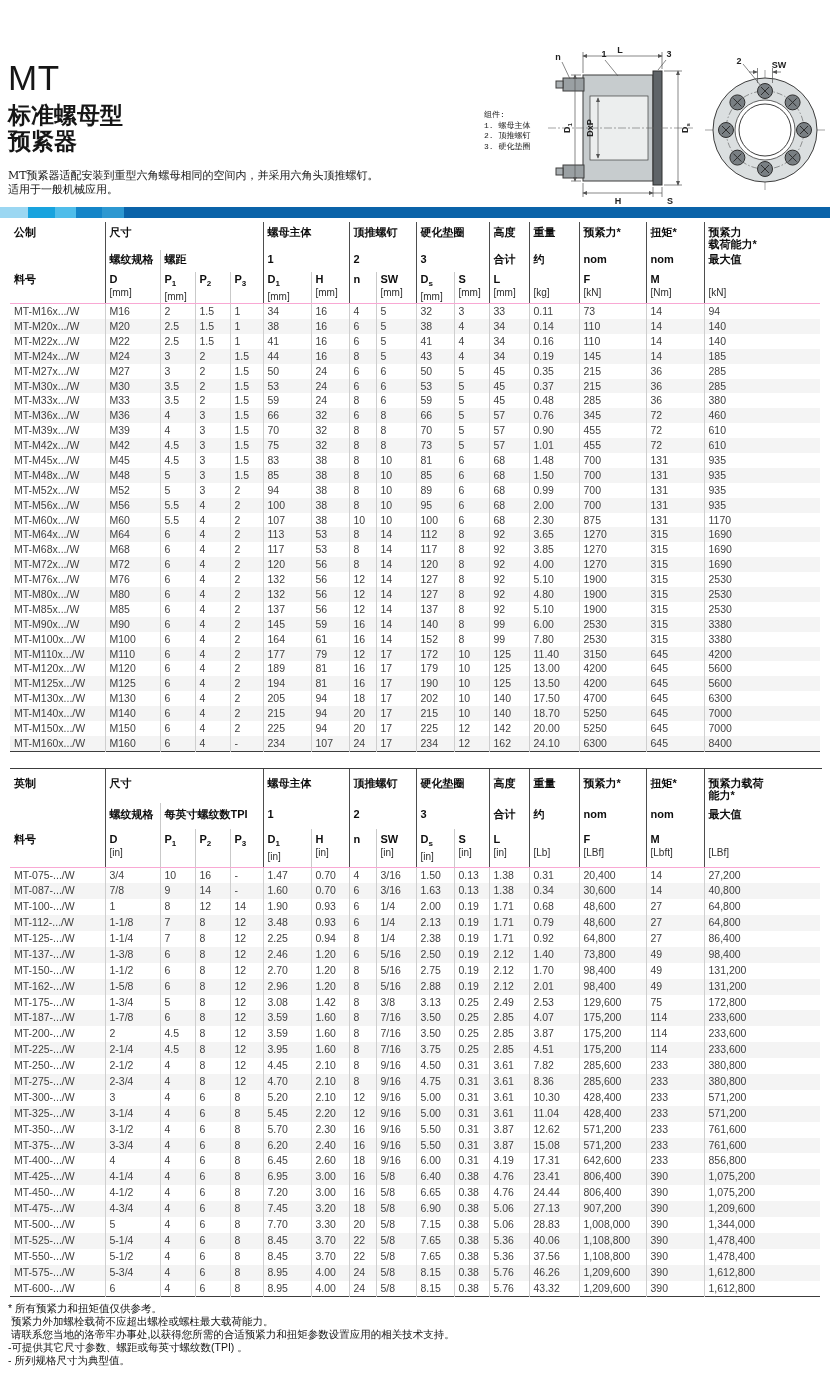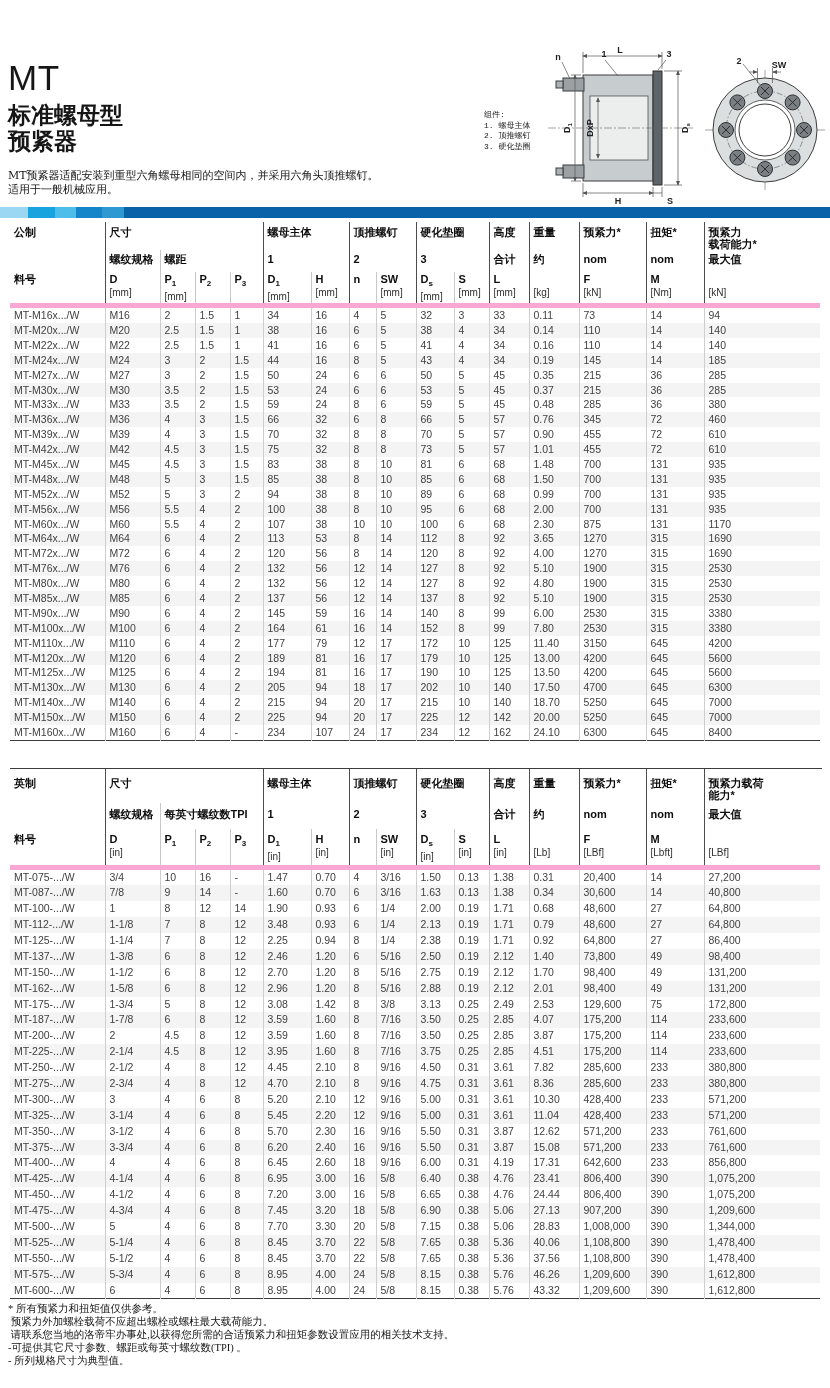--- a/index.html
+++ b/index.html
@@ -18,36 +18,36 @@
   .bluebar{position:absolute;left:0;top:207px;width:830px;height:11px}
 
   .tablebox{position:absolute;left:10px;width:812px}
   #metric-table{top:222px}
   #imperial-table{top:768px;border-top:1px solid #3c3c3c}
   .tbl{border-collapse:collapse;table-layout:fixed;width:810px;border-bottom:1px solid #3c3c3c}
   .tbl th,.tbl td{padding:0 0 0 4px;text-align:left;font-weight:normal;overflow:hidden;white-space:nowrap;vertical-align:top}
   .tbl thead th{font-weight:bold;color:#0d0d0d;font-size:11px}
   .group-row th{height:26px;white-space:pre-line;line-height:12px;padding-top:4px}
   .sub-row th{height:22px;line-height:19px}
-  .var-row th{height:30px;line-height:13px;padding-top:1px;border-bottom:5px solid #f9a8d4}
+  .var-row th{height:30px;line-height:13px;padding-top:1px;border-bottom:1px solid #f9a8d4}
   .var-row b{display:block;min-height:13px;font-size:11px}
   .var-row sub{font-size:8px}
   .var-row .unit{display:block;font-weight:normal;font-size:10px;color:#2e2e2e}
   .tbl tbody td{height:14.9px;line-height:14.8px;font-size:10.5px;color:#3f3f3f}
   .tbl tbody tr:nth-child(even){background:#f4f4f4}
   .lb{border-left:1px solid #c9c9c9}
   .gb{border-left:1px solid #4d4d4d}
   .tbl tbody td.lb{border-left:1px solid #cecece}
   .ctr{text-align:center}
   #imperial-table .group-row th{height:34px;padding-top:8px}
   #imperial-table .sub-row th{height:26px;line-height:22px}
   #imperial-table .var-row th{height:38px;padding-top:4px}
   #imperial-table tbody td{height:15.9px;line-height:15.8px}
 
-  .footnotes{position:absolute;left:8px;top:1302px;font-size:10.5px;line-height:13px;font-family:Liberation Serif, serif;color:#141414;white-space:pre-wrap}
+  .footnotes{position:absolute;left:8px;top:1302px;font-size:10.5px;line-height:13px;font-family:Liberation Sans, sans-serif;color:#141414;white-space:pre-wrap}
 </style>
 </head>
 <body>
 
 <div class="page">
 
   <div class="title">MT</div>
   <div class="subtitle">
     <div>标准螺母型</div>
     <div>预紧器</div>
@@ -552,20 +552,38 @@
             <td class="lb">14</td>
             <td class="lb">112</td>
             <td class="lb">8</td>
             <td class="lb">92</td>
             <td class="lb">3.65</td>
             <td class="lb">1270</td>
             <td class="lb">315</td>
             <td class="lb">1690</td>
           </tr>
           <tr>
+            <td>MT-M68x.../W</td>
+            <td class="lb">M68</td>
+            <td class="lb">6</td>
+            <td class="lb">4</td>
+            <td class="lb">2</td>
+            <td class="lb">117</td>
+            <td class="lb">53</td>
+            <td class="lb">8</td>
+            <td class="lb">14</td>
+            <td class="lb">117</td>
+            <td class="lb">8</td>
+            <td class="lb">92</td>
+            <td class="lb">3.85</td>
+            <td class="lb">1270</td>
+            <td class="lb">315</td>
+            <td class="lb">1690</td>
+          </tr>
+          <tr>
             <td>MT-M72x.../W</td>
             <td class="lb">M72</td>
             <td class="lb">6</td>
             <td class="lb">4</td>
             <td class="lb">2</td>
             <td class="lb">120</td>
             <td class="lb">56</td>
             <td class="lb">8</td>
             <td class="lb">14</td>
             <td class="lb">120</td>

